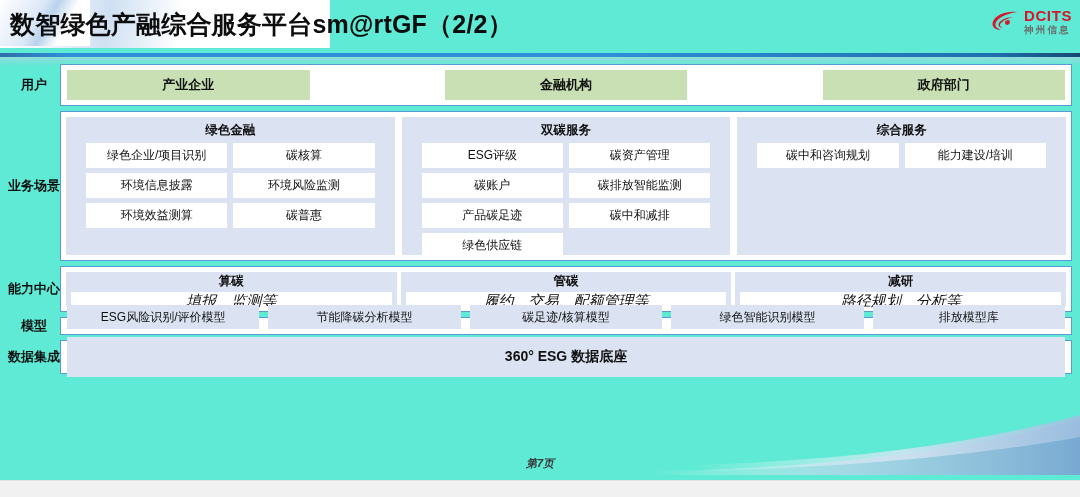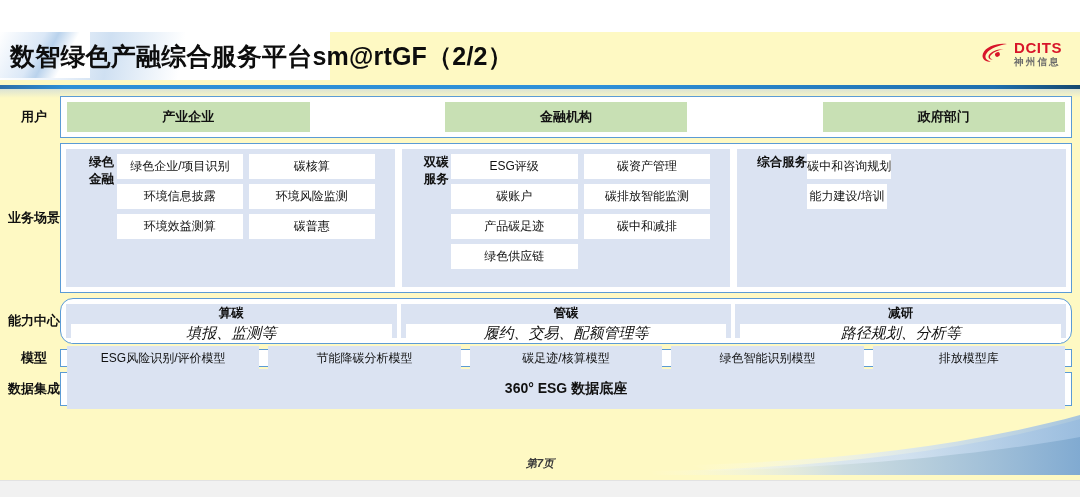--- a/index.html
+++ b/index.html
@@ -3,21 +3,21 @@
 <meta charset="utf-8">
 <title>数智绿色产融综合服务平台</title>
 <style>
   html,body{margin:0;padding:0;}
   body{
     width:1080px;height:497px;
     background:#ffffff;
     font-family:"Liberation Sans","DejaVu Sans",sans-serif;
     overflow:hidden;position:relative;
   }
-  .slide{position:absolute;inset:0;background:#fef9c3;overflow:hidden;margin-top:32px;}
+  .slide{position:absolute;inset:0;background:#5eead4;overflow:hidden;}
 
   
   .deco-tl{
     position:absolute;left:0;top:0;width:330px;height:48px;
     background:linear-gradient(100deg,#ffffff 0%,#eef4fb 18%,#cfe0f2 33%,#ffffff 55%,#ffffff 100%);
     pointer-events:none;
   }
   .deco-tl2{
     position:absolute;left:0;top:0;width:90px;height:46px;
     background:linear-gradient(118deg,#ffffff 0%,#dbe8f7 40%,#b9d2ec 52%,#ffffff 70%);
@@ -36,21 +36,21 @@
   }
 
   
   .page-title{
     position:absolute;left:10px;top:8px;
     font-size:25px;font-weight:bold;color:#0d0d0d;
     letter-spacing:.2px;white-space:nowrap;
   }
 
   
-  .logo{position:absolute;right:18px;top:8px;display:flex;align-items:center;gap:5px;}
+  .logo{position:absolute;right:8px;top:8px;display:flex;align-items:center;gap:5px;}
   .logo-mark{width:28px;height:24px;flex:0 0 auto;}
   .logo-text{display:flex;flex-direction:column;line-height:1;}
   .logo-en{font-size:15px;font-weight:bold;color:#d8152a;letter-spacing:.6px;}
   .logo-cn{font-size:9.5px;font-weight:bold;color:#6b6b6b;letter-spacing:2.2px;margin-top:2px;}
 
   
   .matrix{
     position:absolute;left:8px;top:64px;width:1064px;
     display:flex;flex-direction:column;gap:5px;
   }
@@ -72,47 +72,47 @@
     font-size:13px;font-weight:bold;
     display:flex;align-items:center;justify-content:center;
     height:30px;box-sizing:border-box;
   }
   .user-chip.underlined span{}
 
   
   .row-scenario .row-body{padding:5px;gap:7px;height:150px;}
   .scn-group{
     flex:1;background:#dbe3f2;padding:5px 20px 6px;box-sizing:border-box;
-    display:flex;flex-direction:row;
+    display:flex;flex-direction:column;
   }
   .scn-title{
     text-align:center;font-size:12.5px;font-weight:bold;color:#111;
     margin-bottom:4px;
   }
   .scn-items{display:flex;flex-wrap:wrap;gap:5px 6px;align-content:flex-start;}
   .scn-item{
     flex:0 0 calc(50% - 3px);background:#fff;
     height:25px;display:flex;align-items:center;justify-content:center;
     font-size:12px;color:#111;box-sizing:border-box;white-space:nowrap;
   }
 
   
-  .row-cap .row-body{padding:5px;gap:4px;height:46px;border-radius:13px;}
+  .row-cap .row-body{padding:5px;gap:4px;height:46px;}
   .cap-group{
     flex:1;background:#dbe3f2;box-sizing:border-box;
     padding:2px 5px 4px;display:flex;flex-direction:column;
   }
   .cap-title{text-align:center;font-size:12.5px;font-weight:bold;color:#111;line-height:1.25;}
   .cap-sub{
     background:#fff;flex:1;display:flex;align-items:center;justify-content:center;
     font-size:15px;font-style:italic;color:#111;margin-top:2px;
   }
 
   
-  .row-model .row-body{padding:5px 6px;gap:9px;height:18px;align-items:center;}
+  .row-model .row-body{padding:5px 6px;gap:9px;height:18px;align-items:flex-end;}
   .model-chip{
     flex:1;background:#dbe3f2;height:24px;
     display:flex;align-items:center;justify-content:center;
     font-size:12px;color:#111;white-space:nowrap;box-sizing:border-box;
   }
 
   
   .row-data .row-body{padding:5px 6px;height:34px;align-items:center;}
   .data-bar{
     flex:1;background:#dbe3f2;height:40px;

